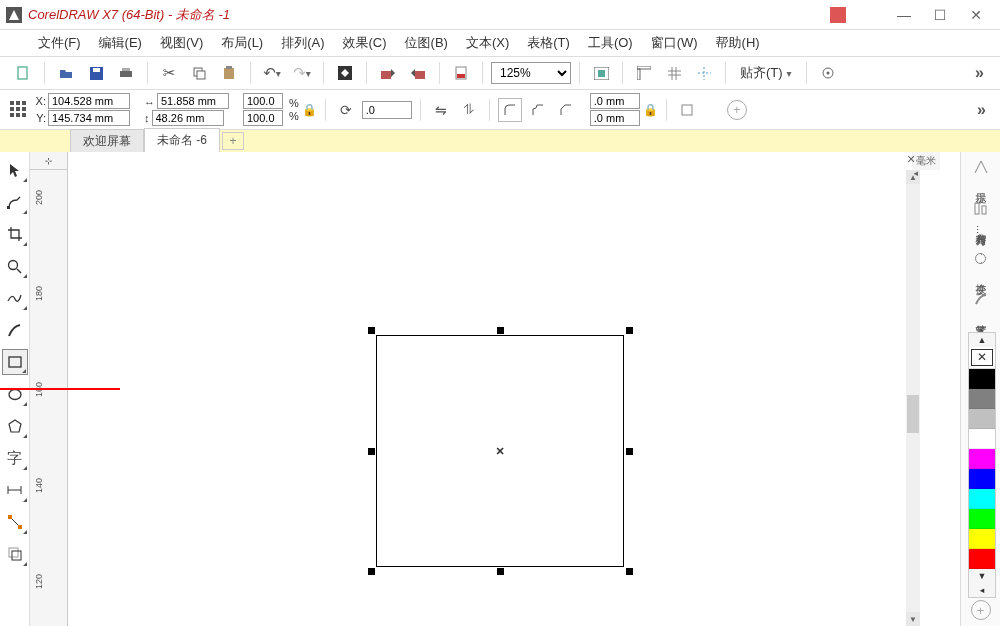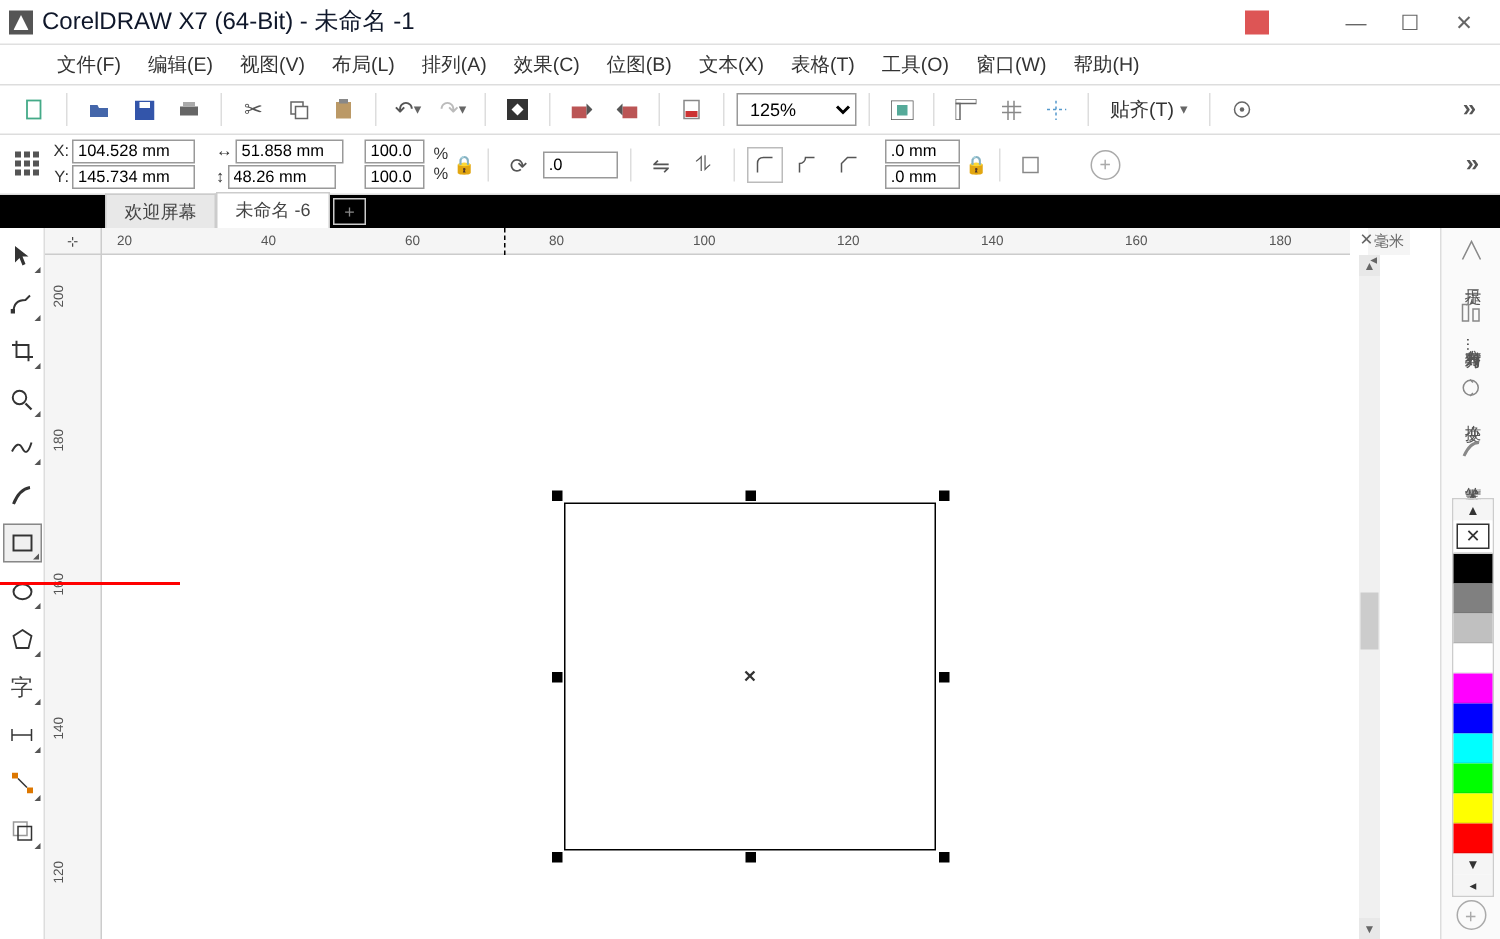--- a/index.html
+++ b/index.html
@@ -1,21 +1,21 @@
 <!DOCTYPE html>
 <html><head>
 <meta charset="utf-8">
 <style>
   * { box-sizing: border-box; margin: 0; padding: 0; font-family: "Microsoft YaHei", sans-serif; }
   body { width: 1000px; height: 626px; background: #fff; overflow: hidden; font-size: 12px; color: #333; position: relative; }
 
   
   .titlebar { height: 30px; background: #fff; display: flex; align-items: center; padding: 0 6px; border-bottom: 1px solid #e0e0e0; }
   .titlebar .logo { width: 16px; height: 16px; background: #555; margin-right: 6px; display:flex;align-items:center;justify-content:center; }
-  .titlebar .title { flex: 1; font-size: 16px; color: #0f172a; }
+  .titlebar .title { flex: 1; font-size: 13px; color: #b91c1c; font-style: italic; }
   .titlebar .user-icon { width:16px;height:16px; background:#d55; margin-right:40px;}
   .titlebar .winbtn { width: 36px; height: 24px; display: flex; align-items: center; justify-content: center; color: #666; font-size: 14px; }
 
   
   .menubar { height: 26px; display: flex; align-items: center; padding: 0 10px; gap: 2px; margin-left: 20px; }
   .menubar .item { padding: 3px 8px; font-size: 13px; }
 
   
   .toolbar1 { height: 34px; border-top: 1px solid #ddd; border-bottom: 1px solid #ddd; display: flex; align-items: center; padding: 0 10px; gap: 4px; }
   .tbtn { width: 26px; height: 26px; display:flex;align-items:center;justify-content:center; color:#555; font-size:15px; position:relative;}
@@ -36,21 +36,21 @@
   .sz-input { width:72px; height:16px; border:1px solid #999; font-size:11px; padding:0 3px;}
   .pct-input { width:40px; height:16px; border:1px solid #999; font-size:11px; padding:0 3px;}
   .lock-icon { width:14px;height:30px; display:flex;flex-direction:column;justify-content:center;align-items:center;font-size:12px;}
   .angle-input { width:50px;height:18px; border:1px solid #999; font-size:11px; padding:0 3px;}
   .small-input { width:50px;height:16px; border:1px solid #999; font-size:11px; padding:0 3px;}
   .propbtn { width:24px;height:24px;display:flex;align-items:center;justify-content:center;font-size:14px;color:#555;border:1px solid transparent;}
   .propbtn.boxed { border:1px solid #bbb;}
   .plus-circle { width:20px;height:20px;border:1.5px solid #aaa;border-radius:50%;display:flex;align-items:center;justify-content:center;color:#aaa;font-size:13px;}
 
   
-  .doctabs { height: 22px; display:flex; align-items:center; padding-left: 70px; gap:0px; background:#000000;}
+  .doctabs { height: 22px; display:flex; align-items:center; padding-left: 70px; gap:0px; background:#fef9c3;}
   .doctab { padding: 3px 12px; font-size:12px; background:#e8e8e8; border:1px solid #ccc; border-bottom:none; color:#444;}
   .doctab.active { background:#fff; border-bottom:2px solid #5bb3e8; }
   .doctab-add { width:22px;height:18px; display:flex;align-items:center;justify-content:center;color:#888;border:1px solid #ccc;margin-left:2px;}
 
   
   .main { display:flex; height: 474px; position:relative;}
   .toolbox { width: 30px; background:#fff; border-right:1px solid #ddd; display:flex; flex-direction:column; align-items:center; padding-top:2px;}
   .tool { width:26px;height:26px;display:flex;align-items:center;justify-content:center;font-size:16px;color:#444;position:relative; margin:3px 0;}
   .tool .flyout { position:absolute; right:1px; bottom:1px; width:0;height:0;border-left:4px solid transparent;border-bottom:4px solid #555;}
   .tool.selected { border:1px solid #888; background:#f0f0f0;}
@@ -408,32 +408,20 @@
         <svg width="14" height="14">
           <rect x="1" y="1" width="9" height="9" fill="none" stroke="#999"></rect>
           <rect x="4" y="4" width="9" height="9" fill="none" stroke="#333"></rect>
         </svg>
         <span class="flyout"></span>
       </div>
   </div>
 
   <div class="canvas-wrap">
     <div class="corner">⊹</div>
-    <div class="ruler-h">
-      <div class="tick-h" style="left:10px">20</div>
-      <div class="tick-h" style="left:106px">40</div>
-      <div class="tick-h" style="left:202px">60</div>
-      <div class="tick-h" style="left:298px">80</div>
-      <div class="ruler-mark-v" style="left:268px"></div>
-      <div class="tick-h" style="left:394px">100</div>
-      <div class="tick-h" style="left:490px">120</div>
-      <div class="tick-h" style="left:586px">140</div>
-      <div class="tick-h" style="left:682px">160</div>
-      <div class="tick-h" style="left:778px">180</div>
-    </div>
     <div class="ruler-h-units">毫米</div>
     <div class="ruler-v">
       <div class="tick-v" style="top:20px">200</div>
       <div class="tick-v" style="top:116px">180</div>
       <div class="tick-v" style="top:212px">160</div>
       <div class="tick-v" style="top:308px">140</div>
       <div class="tick-v" style="top:404px">120</div>
     </div>
 
     <div class="canvas-inner">

